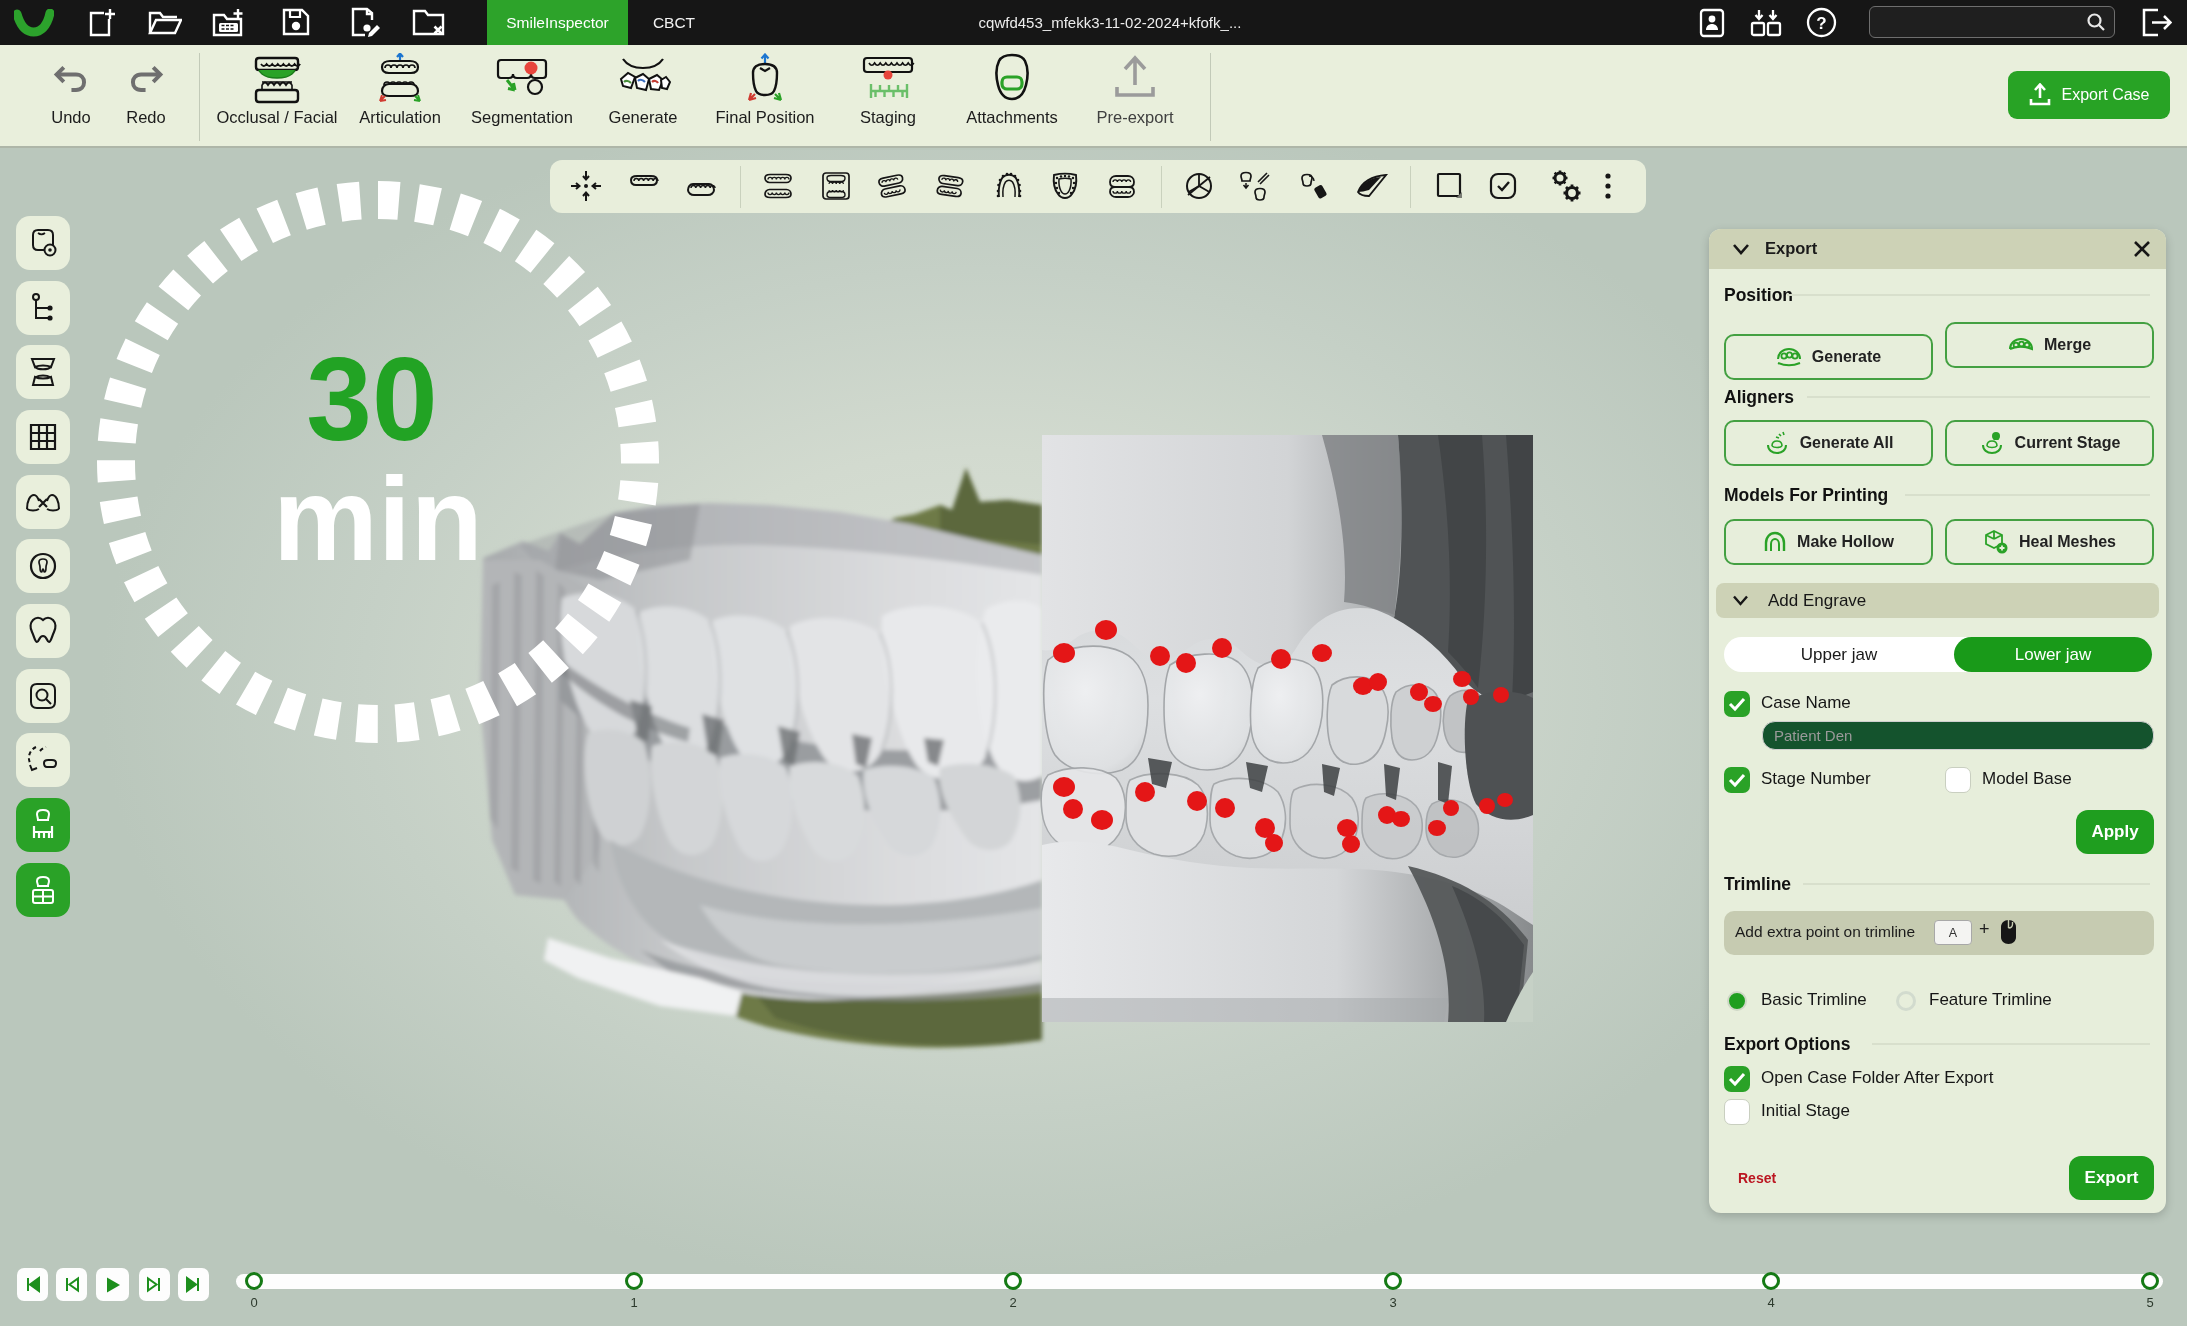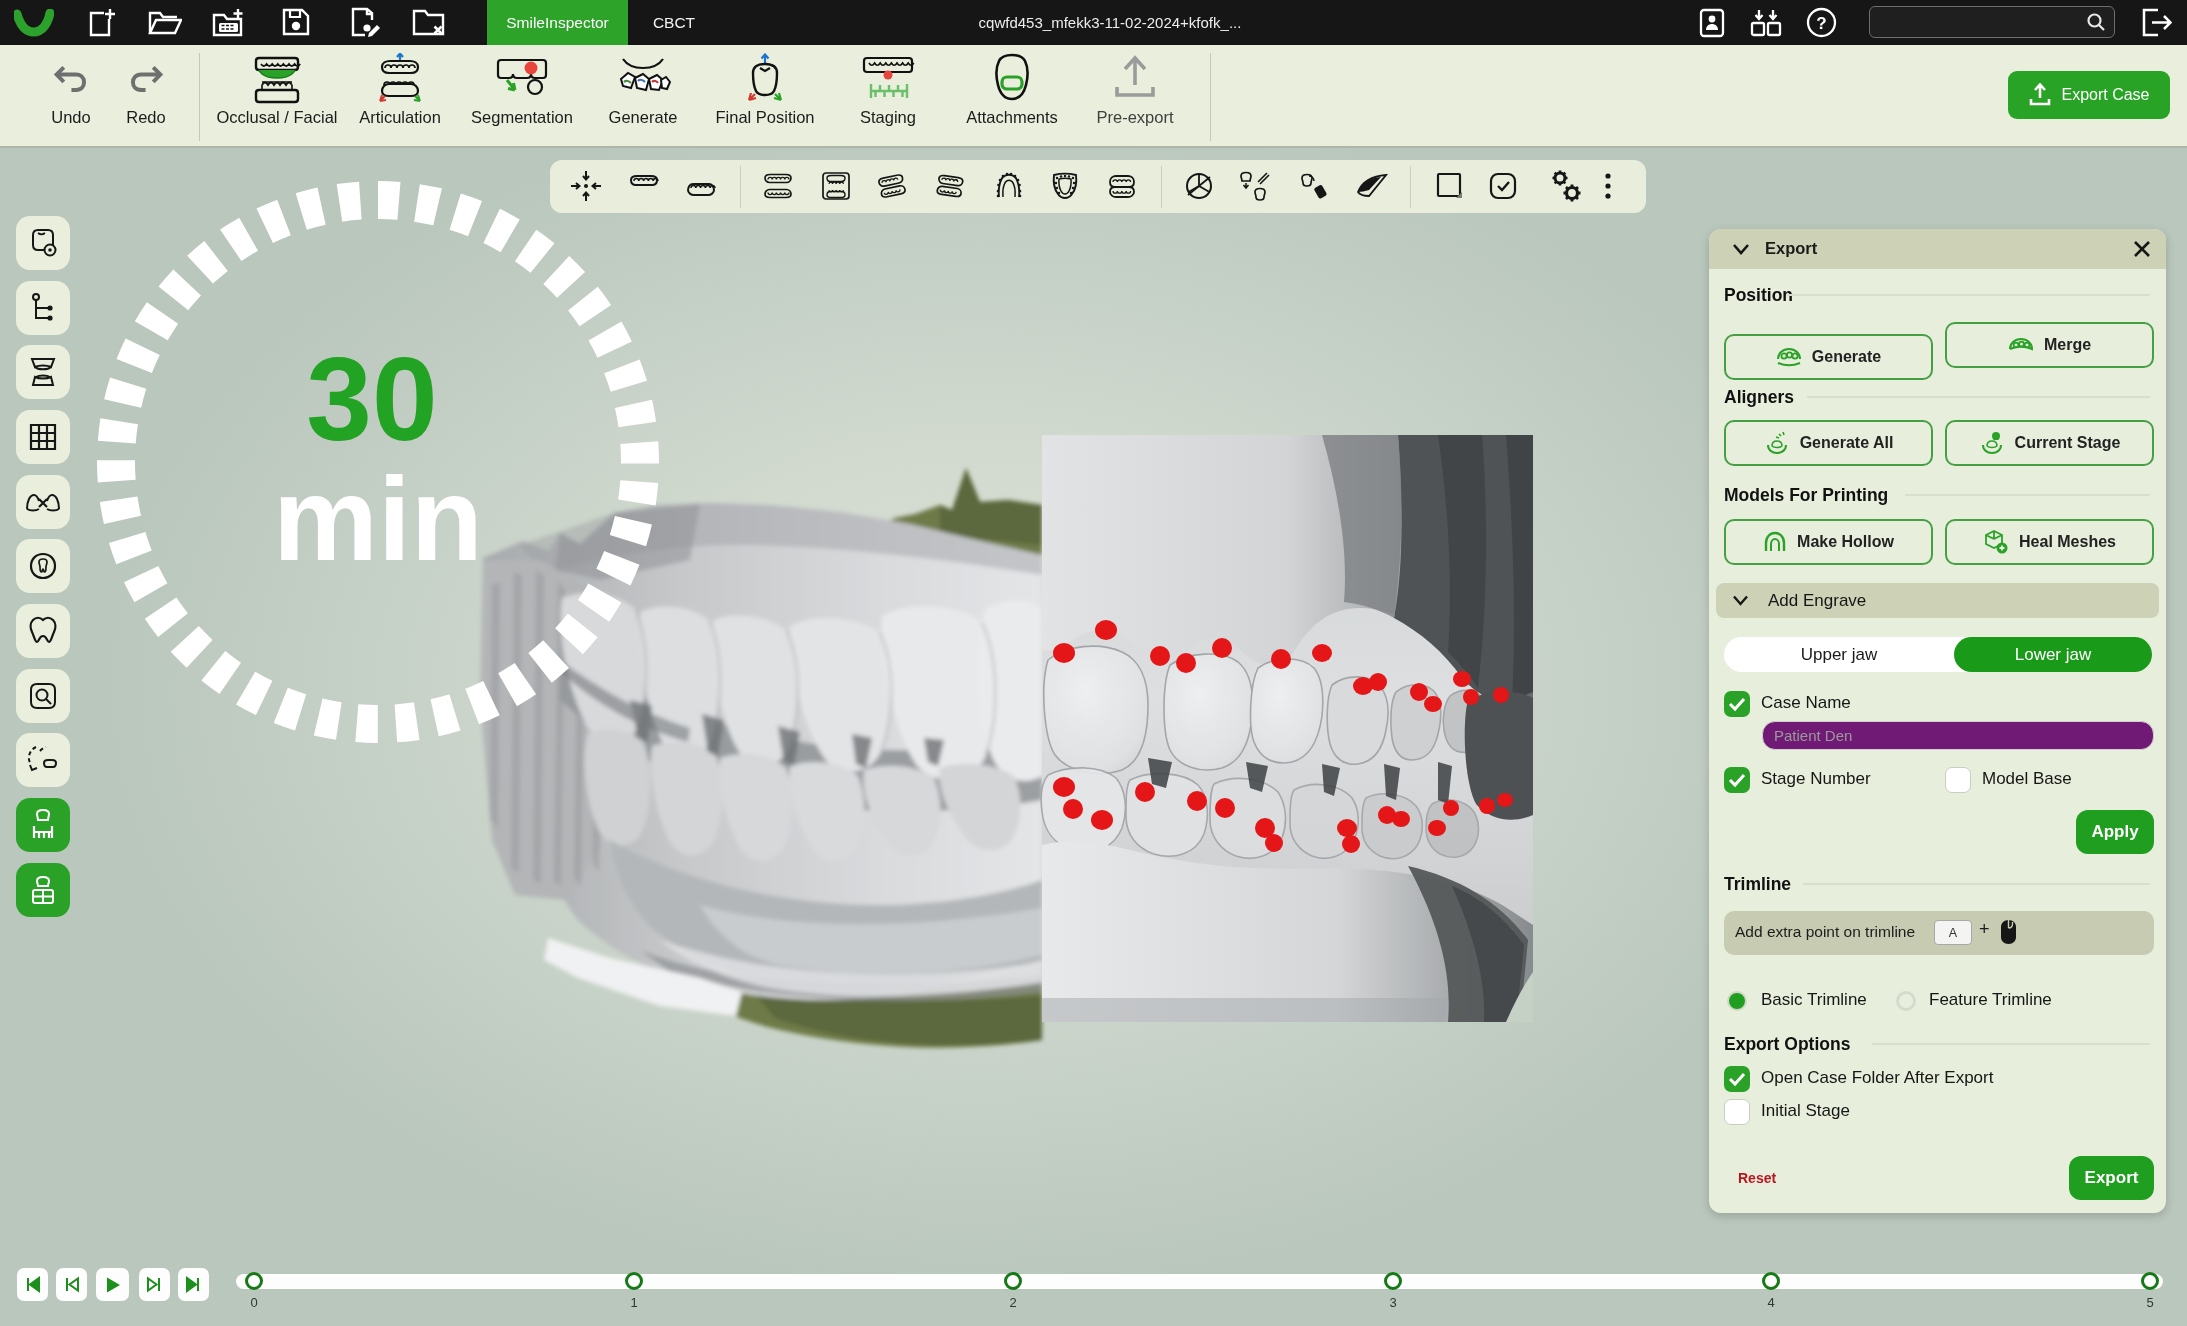--- a/index.html
+++ b/index.html
@@ -793,21 +793,21 @@
 
   <div class="abs" style="left:15px;top:408px;width:428px;height:35px;background:#fff;border-radius:17.5px">
     <div class="abs" style="left:230px;top:0;width:198px;height:35px;background:#199a19;border-radius:17.5px;color:#fff;font-size:17px;display:flex;align-items:center;justify-content:center">Lower jaw</div>
     <div class="abs" style="left:0;top:0;width:230px;height:35px;color:#1a1a1a;font-size:17px;display:flex;align-items:center;justify-content:center">Upper jaw</div>
   </div>
 
   <div class="chk on" style="left:15px;top:462px"><svg width="26" height="26" viewBox="0 0 26 26">
         <path d="M6 13 l5 5 l9 -10" fill="none" stroke="#fff" stroke-width="3"></path>
       </svg></div>
   <div class="plabel" style="left:52px;top:464px">Case Name</div>
-  <div class="abs" style="left:53px;top:492px;width:392px;height:29px;background:#701a75;border:1px solid #cfcfcf;border-radius:13px">
+  <div class="abs" style="left:53px;top:492px;width:392px;height:29px;background:#14532d;border:1px solid #cfcfcf;border-radius:13px">
     <div class="abs" style="left:11px;top:5px;font-size:15px;color:#9a9a9a">Patient Den</div>
   </div>
   <div class="chk on" style="left:15px;top:538px"><svg width="26" height="26" viewBox="0 0 26 26">
         <path d="M6 13 l5 5 l9 -10" fill="none" stroke="#fff" stroke-width="3"></path>
       </svg></div>
   <div class="plabel" style="left:52px;top:540px">Stage Number</div>
   <div class="chk off" style="left:236px;top:538px"></div>
   <div class="plabel" style="left:273px;top:540px">Model Base</div>
 
   <div class="abs" style="left:367px;top:581px;width:78px;height:44px;background:#1f9e1f;border-radius:12px;color:#fff;font-weight:bold;font-size:17px;display:flex;align-items:center;justify-content:center">Apply</div>

